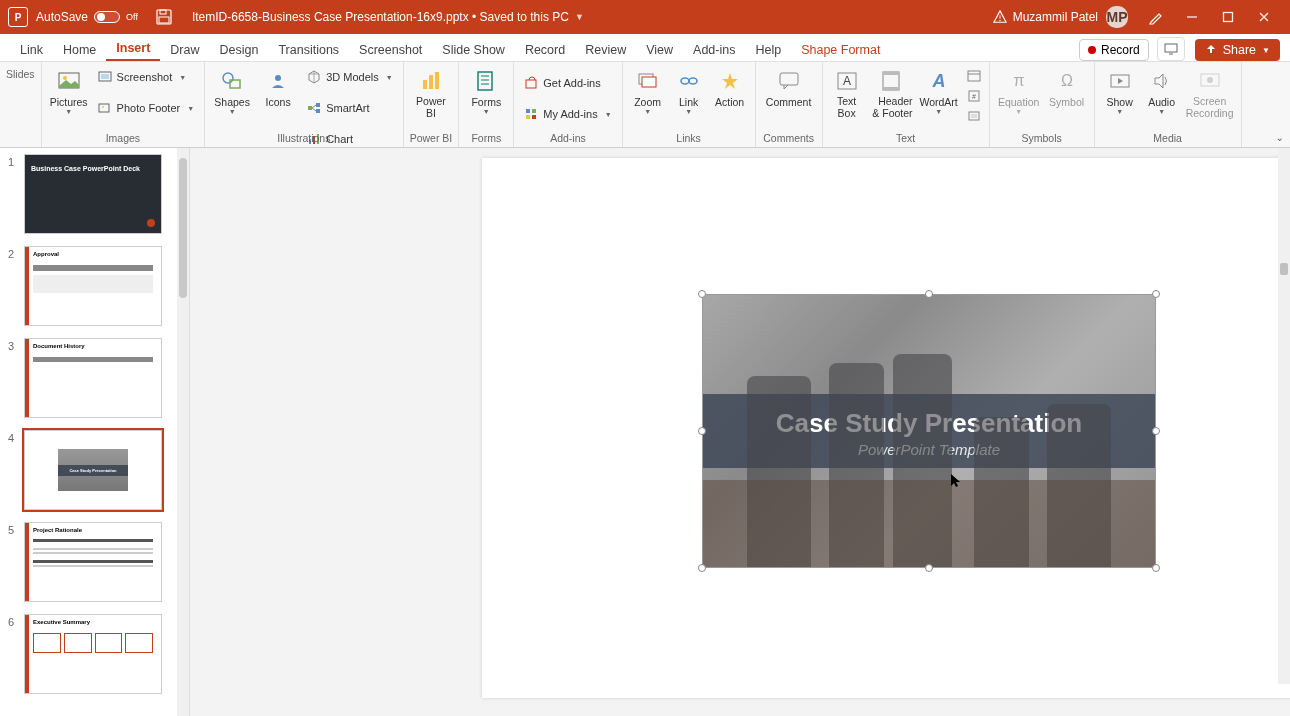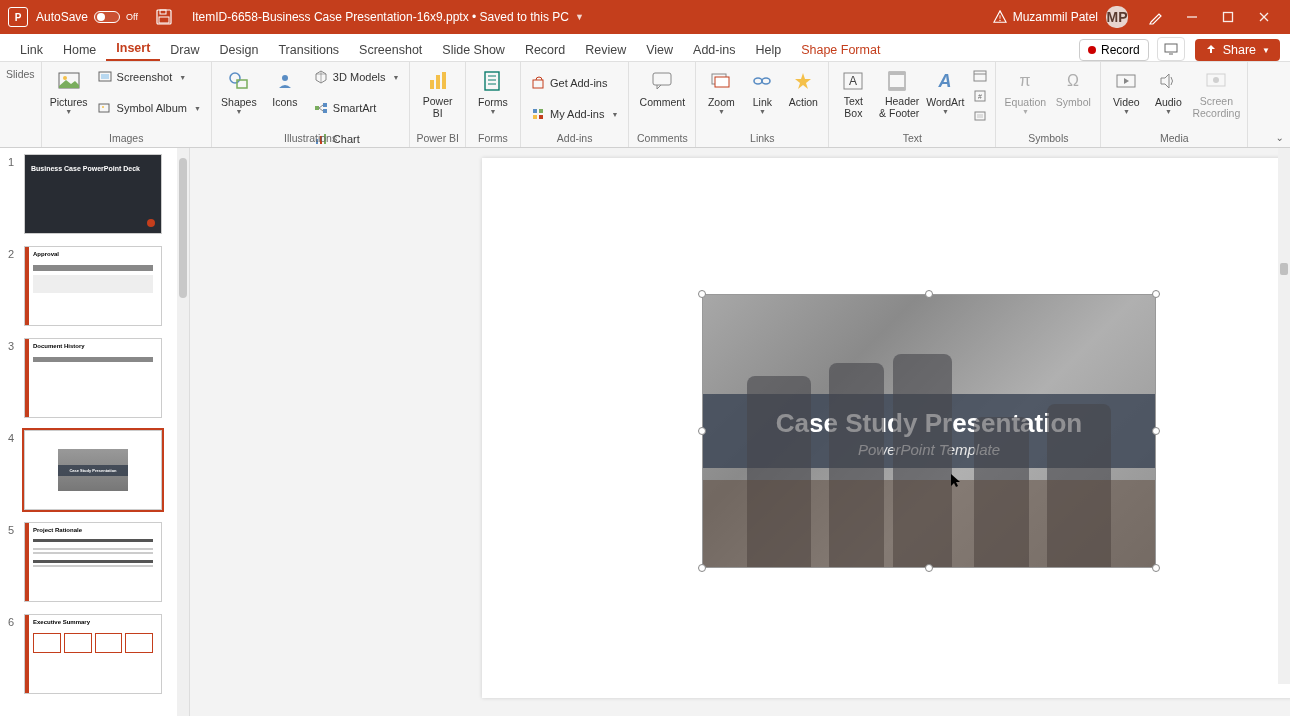--- a/index.html
+++ b/index.html
@@ -189,21 +189,21 @@
             <span>Screenshot</span>
             <span class="scaret">▼</span>
           </div>
         <div class="small-btn">
             <span class="sicon">
               <svg width="14" height="12" viewBox="0 0 14 12">
                 <rect x="1" y="2" width="10" height="8" fill="none" stroke="#666"></rect>
                 <circle cx="5" cy="5" r="1" fill="#f4c04a"></circle>
               </svg>
             </span>
-            <span>Symbol Album</span>
+            <span>Photo Footer</span>
             <span class="scaret">▼</span>
           </div>
       </div>
     </div>
     <div class="glabel">Images</div>
   </div>
 
   <div class="ribbon-group">
     <div class="controls">
       <div class="big-btn">
@@ -321,65 +321,65 @@
             <span>My Add-ins</span>
             <span class="scaret">▼</span>
           </div>
       </div>
     </div>
     <div class="glabel">Add-ins</div>
   </div>
 
   <div class="ribbon-group">
     <div class="controls">
+      <div class="big-btn" style="width:38px">
+        <div class="icon-box">
+            <svg width="22" height="20" viewBox="0 0 22 20">
+              <rect x="2" y="3" width="14" height="10" fill="none" stroke="#888"></rect>
+              <rect x="5" y="6" width="14" height="10" fill="#fff" stroke="#c43e1c"></rect>
+            </svg>
+          </div>
+        <span>Zoom</span>
+          <span class="caret">▼</span>
+      </div>
+      <div class="big-btn" style="width:36px">
+        <div class="icon-box">
+            <svg width="22" height="18" viewBox="0 0 22 18">
+              <ellipse cx="7" cy="9" rx="4" ry="3" fill="none" stroke="#5a8dc4" stroke-width="1.6"></ellipse>
+              <ellipse cx="15" cy="9" rx="4" ry="3" fill="none" stroke="#5a8dc4" stroke-width="1.6"></ellipse>
+            </svg>
+          </div>
+        <span>Link</span>
+          <span class="caret">▼</span>
+      </div>
+      <div class="big-btn" style="width:38px">
+        <div class="icon-box">
+            <svg width="20" height="20" viewBox="0 0 20 20">
+              <path d="M10 2 L12 8 L18 8 L13 12 L15 18 L10 14 L5 18 L7 12 L2 8 L8 8 Z" fill="#f4c04a"></path>
+            </svg>
+          </div>
+        <span>Action</span>
+      </div>
+    </div>
+    <div class="glabel">Links</div>
+  </div>
+
+  <div class="ribbon-group">
+    <div class="controls">
       <div class="big-btn" style="width:54px">
         <div class="icon-box">
             <svg width="22" height="20" viewBox="0 0 22 20">
               <rect x="2" y="2" width="18" height="12" rx="2" fill="none" stroke="#888"></rect>
               <path d="M6 14 L6 18 L10 14" fill="none" stroke="#888"></path>
             </svg>
           </div>
         <span>Comment</span>
       </div>
     </div>
     <div class="glabel">Comments</div>
-  </div>
-
-  <div class="ribbon-group">
-    <div class="controls">
-      <div class="big-btn" style="width:38px">
-        <div class="icon-box">
-            <svg width="22" height="20" viewBox="0 0 22 20">
-              <rect x="2" y="3" width="14" height="10" fill="none" stroke="#888"></rect>
-              <rect x="5" y="6" width="14" height="10" fill="#fff" stroke="#c43e1c"></rect>
-            </svg>
-          </div>
-        <span>Zoom</span>
-          <span class="caret">▼</span>
-      </div>
-      <div class="big-btn" style="width:36px">
-        <div class="icon-box">
-            <svg width="22" height="18" viewBox="0 0 22 18">
-              <ellipse cx="7" cy="9" rx="4" ry="3" fill="none" stroke="#5a8dc4" stroke-width="1.6"></ellipse>
-              <ellipse cx="15" cy="9" rx="4" ry="3" fill="none" stroke="#5a8dc4" stroke-width="1.6"></ellipse>
-            </svg>
-          </div>
-        <span>Link</span>
-          <span class="caret">▼</span>
-      </div>
-      <div class="big-btn" style="width:38px">
-        <div class="icon-box">
-            <svg width="20" height="20" viewBox="0 0 20 20">
-              <path d="M10 2 L12 8 L18 8 L13 12 L15 18 L10 14 L5 18 L7 12 L2 8 L8 8 Z" fill="#f4c04a"></path>
-            </svg>
-          </div>
-        <span>Action</span>
-      </div>
-    </div>
-    <div class="glabel">Links</div>
   </div>
 
   <div class="ribbon-group">
     <div class="controls">
       <div class="big-btn" style="width:36px">
         <div class="icon-box">
             <svg width="22" height="22" viewBox="0 0 22 22">
               <rect x="2" y="3" width="18" height="16" fill="none" stroke="#888"></rect>
               <text x="11" y="15" font-size="12" text-anchor="middle" fill="#444">A</text>
             </svg>
@@ -454,21 +454,21 @@
 
   <div class="ribbon-group">
     <div class="controls">
       <div class="big-btn" style="width:38px">
         <div class="icon-box">
             <svg width="22" height="18" viewBox="0 0 22 18">
               <rect x="2" y="3" width="18" height="12" fill="none" stroke="#888"></rect>
               <path d="M9 6 L14 9 L9 12 Z" fill="#888"></path>
             </svg>
           </div>
-        <span>Video</span>
+        <span>Show</span>
           <span class="caret">▼</span>
       </div>
       <div class="big-btn" style="width:38px">
         <div class="icon-box">
             <svg width="20" height="20" viewBox="0 0 20 20">
               <path d="M3 7 L7 7 L11 3 L11 17 L7 13 L3 13 Z" fill="none" stroke="#888"></path>
               <path d="M13 6 Q16 10 13 14" fill="none" stroke="#888"></path>
             </svg>
           </div>
         <span>Audio</span>

